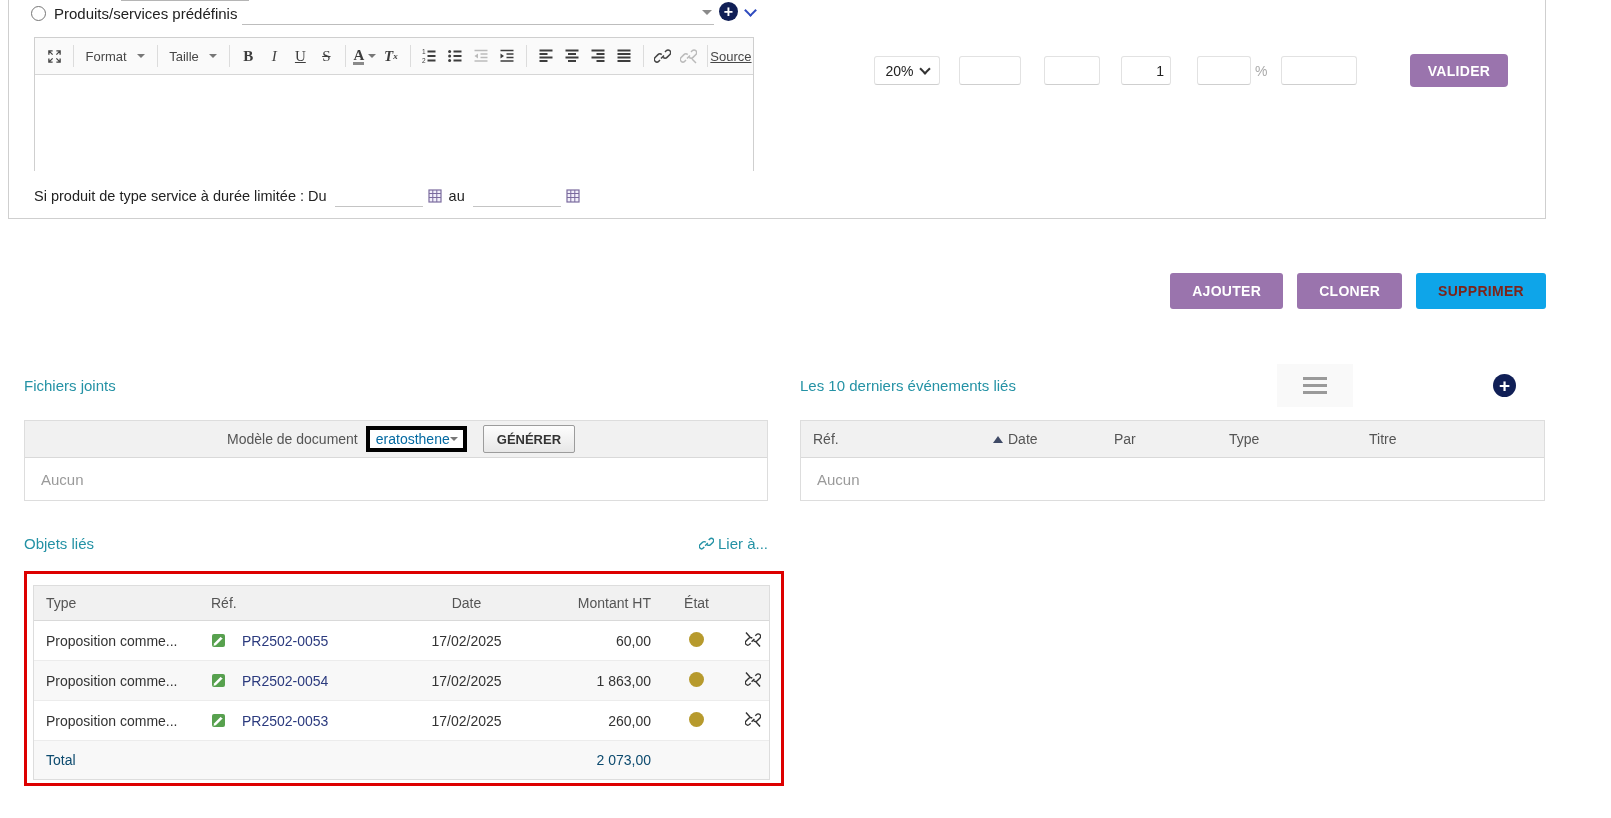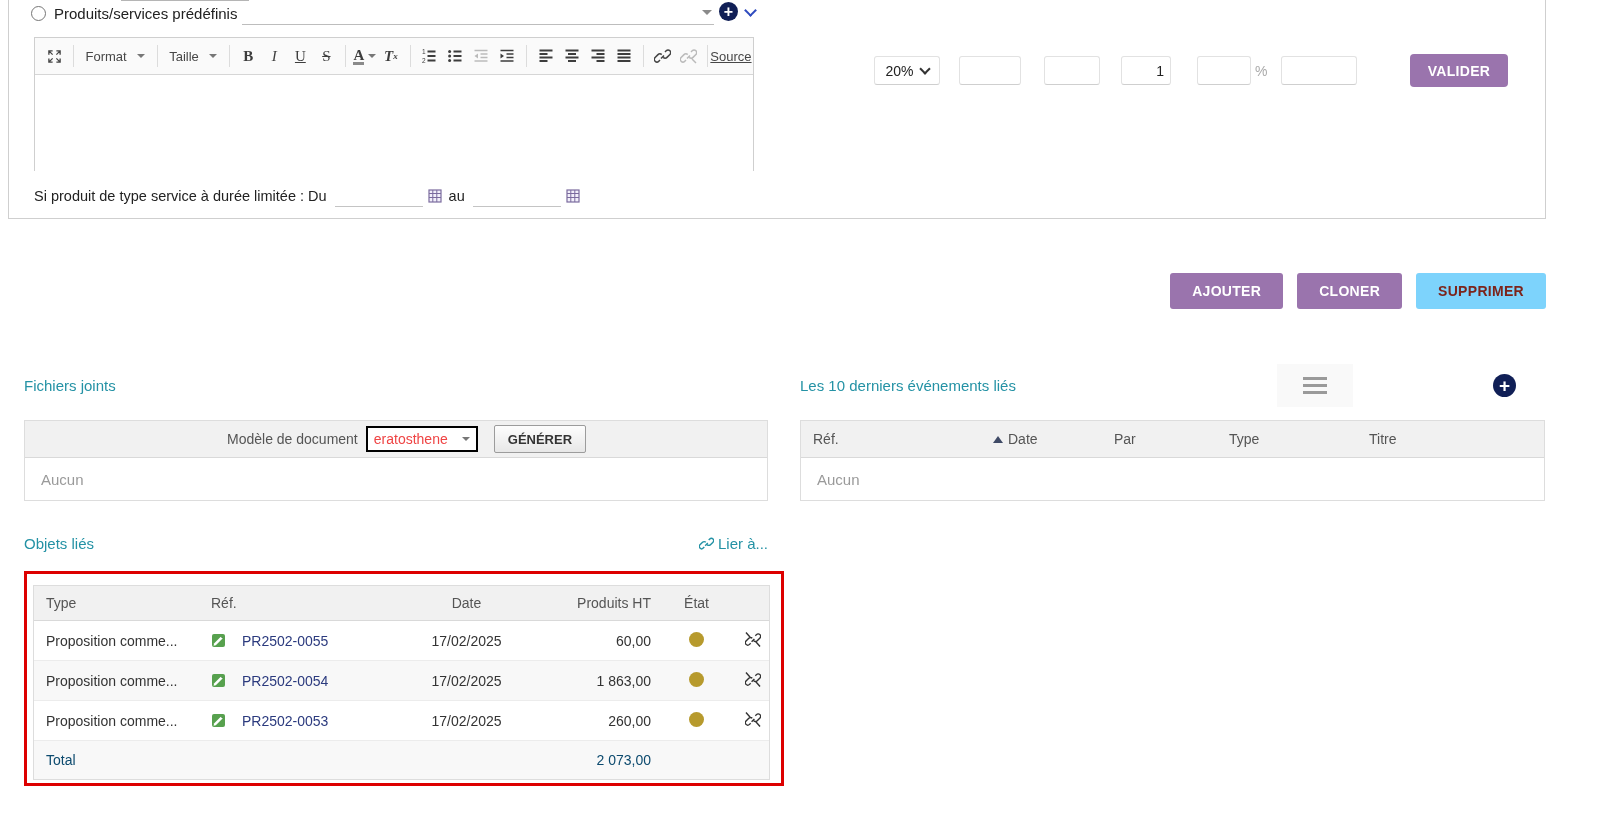--- a/index.html
+++ b/index.html
@@ -68,36 +68,36 @@
   .dur-row { position:absolute; left:25px; top:188px; display:flex; align-items:center; font-size:14.5px; color:#222; }
   .dur-input { width:88px; height:22px; border:none; border-bottom:1px solid #c4c4c4; margin-left:8px; }
   .cal-icon { margin-left:5px; display:flex; }
   .au { margin-left:7px; }
 
   
   .actions { position:absolute; left:0; top:273px; width:1546px; display:flex; justify-content:flex-end; gap:14px; }
   .act-btn { height:36px; padding:0 22px; border-radius:3px; font-size:14px; font-weight:bold;
              border:none; cursor:pointer; font-family:inherit; letter-spacing:.3px; }
   .act-purple { background:#9a74ad; color:#fff; }
-  .act-delete { background:#7dd3fc; color:#7c241b; }
+  .act-delete { background:#0ea5e9; color:#7c241b; }
 
   
   .sec-title { position:absolute; font-size:15px; color:#2492a5; }
 
   
   .dtable { position:absolute; background:#fff; border:1px solid #ddd; }
   .dhead { background:#f1f1f1; border-bottom:1px solid #d9d9d9; font-size:14px; color:#555; }
   .drow-empty { height:42px; display:flex; align-items:center; padding-left:16px;
                 color:#9a9a9a; font-size:15px; }
 
   
   .att-head { height:37px; display:flex; align-items:center; padding-left:202px; gap:8px; }
-  .model-select { width:112px; height:26px; background:#fff; border:2px solid #000000;
+  .model-select { width:101px; height:26px; background:#fff; border:4px solid #000000;
                   display:flex; align-items:center; justify-content:space-between;
-                  padding:0 6px; font-size:14px; color:#ef4444; cursor:pointer; }
+                  padding:0 6px; font-size:14px; color:#0369a1; cursor:pointer; }
   .generer { margin-left:8px; height:28px; padding:0 13px; font-size:13px; font-weight:bold;
              color:#333; background:linear-gradient(#fdfdfd,#e7e7e7); border:1px solid #9c9c9c;
              border-radius:2px; cursor:pointer; font-family:inherit; }
 
   
   .ev-grid { display:grid; grid-template-columns:192px 121px 115px 140px 1fr; align-items:center; }
   .ev-grid > div:first-child { padding-left:12px; }
   .ev-head { height:37px; }
   .sort-tri { display:inline-block; width:0; height:0; border-left:5px solid transparent;
               border-right:5px solid transparent; border-bottom:7px solid #3f4a66;
@@ -330,21 +330,21 @@
       </svg>
     <span>Lier à...</span>
   </div>
 
   <div class="redbox">
     <div class="lo-table">
       <div class="lo-head lo-grid">
         <div class="cell-l">Type</div>
         <div class="cell-l">Réf.</div>
         <div class="cell-c">Date</div>
-        <div class="cell-r">Produits HT</div>
+        <div class="cell-r">Montant HT</div>
         <div class="cell-c">État</div>
         <div></div>
       </div>
 
       <div class="lo-row lo-grid">
         <div class="cell-l">Proposition comme...</div>
         <div class="cell-l ref-cell">
           <svg width="15" height="15" viewBox="0 0 15 15">
               <rect x="1" y="1" width="13" height="13" rx="2" fill="#57a14e"></rect>
               <path d="M3 10.5L10 3.5l1.8 1.8L4.8 12.3 2.6 12.8z" fill="#fff"></path>

